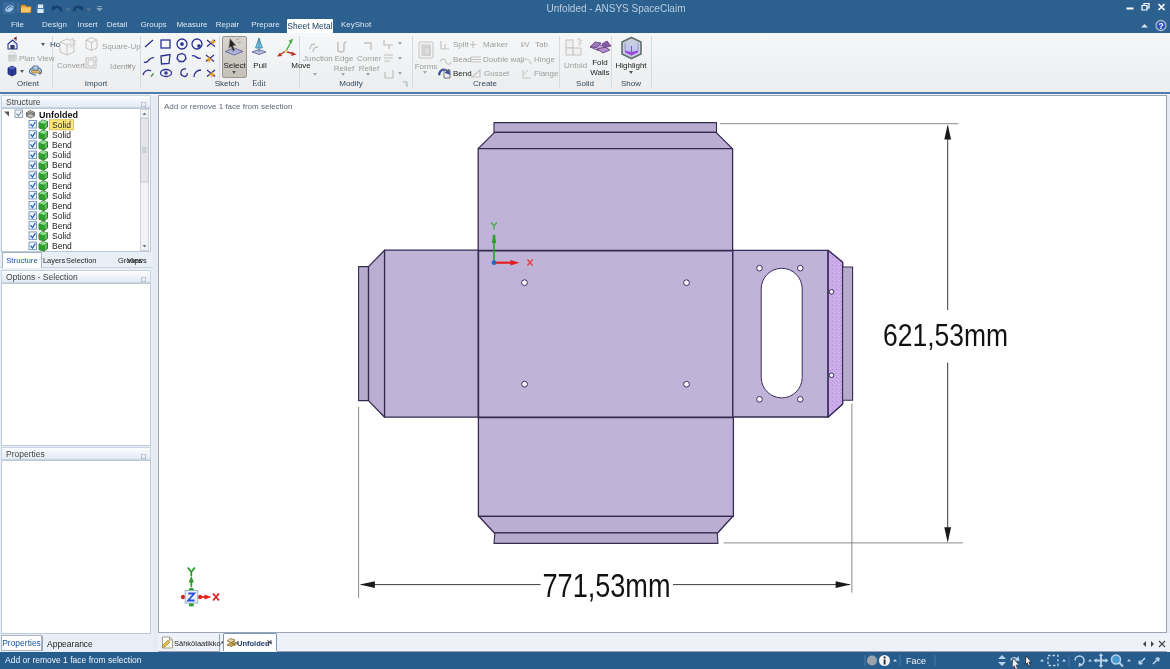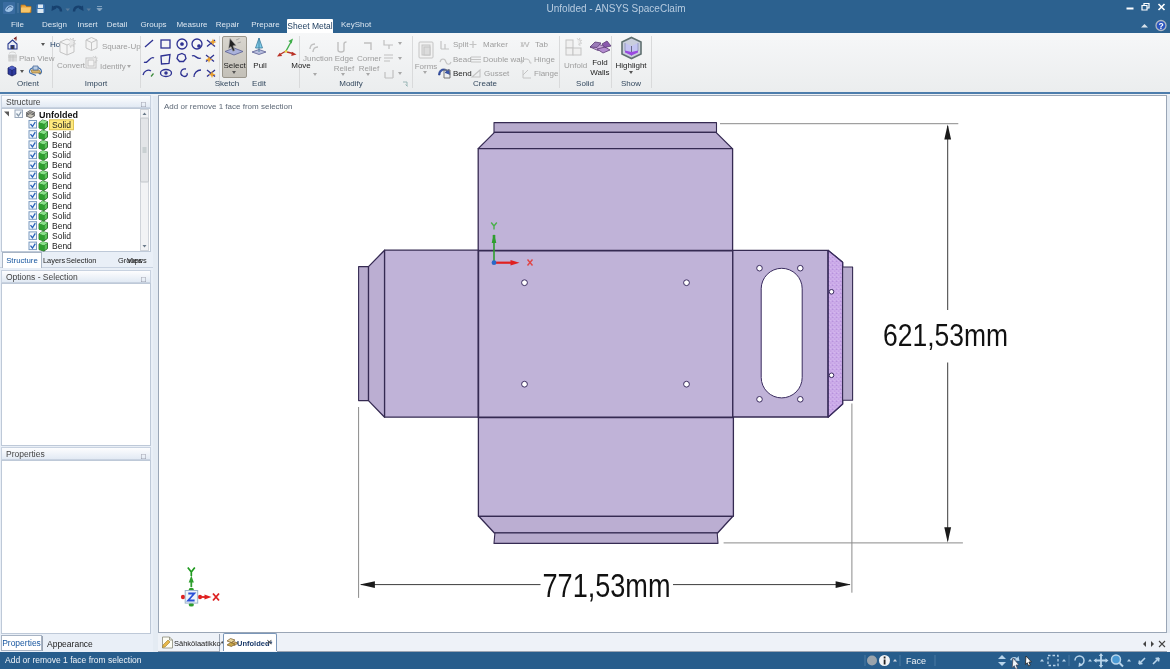--- a/index.html
+++ b/index.html
@@ -83,32 +83,32 @@
   <div class="abs gsep" style="left:140px;top:36px"></div>
   <div class="abs gsep" style="left:219px;top:36px"></div>
   <div class="abs gsep" style="left:299px;top:36px"></div>
   <div class="abs gsep" style="left:412px;top:36px"></div>
   <div class="abs gsep" style="left:559px;top:36px"></div>
   <div class="abs gsep" style="left:611px;top:36px"></div>
   <div class="abs gsep" style="left:651px;top:36px"></div>
   <div class="abs glabel" style="left:-12px;">Orient</div>
   <div class="abs glabel" style="left:56px;">Import</div>
   <div class="abs glabel" style="left:140px;padding-left:47px;">Sketch</div>
-  <div class="abs glabel" style="left:219px;">Edit</div>
+  <div class="abs glabel" style="left:219px;font-family:Liberation Serif, serif;">Edit</div>
   <div class="abs glabel" style="left:311px;">Modify</div>
   <div class="abs glabel" style="left:445px;">Create</div>
   <div class="abs glabel" style="left:545px;">Solid</div>
   <div class="abs glabel" style="left:591px;">Show</div>
   <div class="abs ribtxt" style="left:18px;top:40px;color:#16365c;padding-left:32px;">Home</div>
   <div class="abs caret" style="left:41px;top:43px;"></div>
   <div class="abs ribtxt gray" style="left:19px;top:54px;">Plan View</div>
   <div class="abs caret" style="left:20px;top:70px;"></div>
   <div class="abs ribtxt gray" style="left:57px;top:61px;">Convert</div>
   <div class="abs ribtxt gray" style="left:102px;top:42px;">Square-Up</div>
-  <div class="abs ribtxt gray" style="left:100px;top:62px;">Identify</div>
+  <div class="abs ribtxt gray" style="left:110px;top:62px;">Identify</div>
   <div class="abs caret gray2" style="left:127px;top:65px;"></div>
   <div class="abs" style="left:222px;top:36px;width:25px;height:42px;background:linear-gradient(#d8d5ce,#c3c0b8);border:1px solid #9a968c;border-radius:2px;box-sizing:border-box;"></div>
   <div class="abs ribtxt" style="left:222px;top:61px;width:25px;text-align:center;">Select</div>
   <div class="abs caret" style="left:232px;top:71px;"></div>
   <div class="abs ribtxt" style="left:252px;top:61px;width:16px;text-align:center;">Pull</div>
   <div class="abs ribtxt" style="left:274px;top:61px;width:22px;text-align:center;margin-left:16px;">Move</div>
   <div class="abs ribtxt gray" style="left:303px;top:54px;">Junction</div>
   <div class="abs ribtxt gray" style="left:333px;top:54px;width:22px;text-align:center;">Edge<br>Relief</div>
   <div class="abs ribtxt gray" style="left:357px;top:54px;width:24px;text-align:center;">Corner<br>Relief</div>
   <div class="abs caret gray2" style="left:313px;top:73px;"></div>

